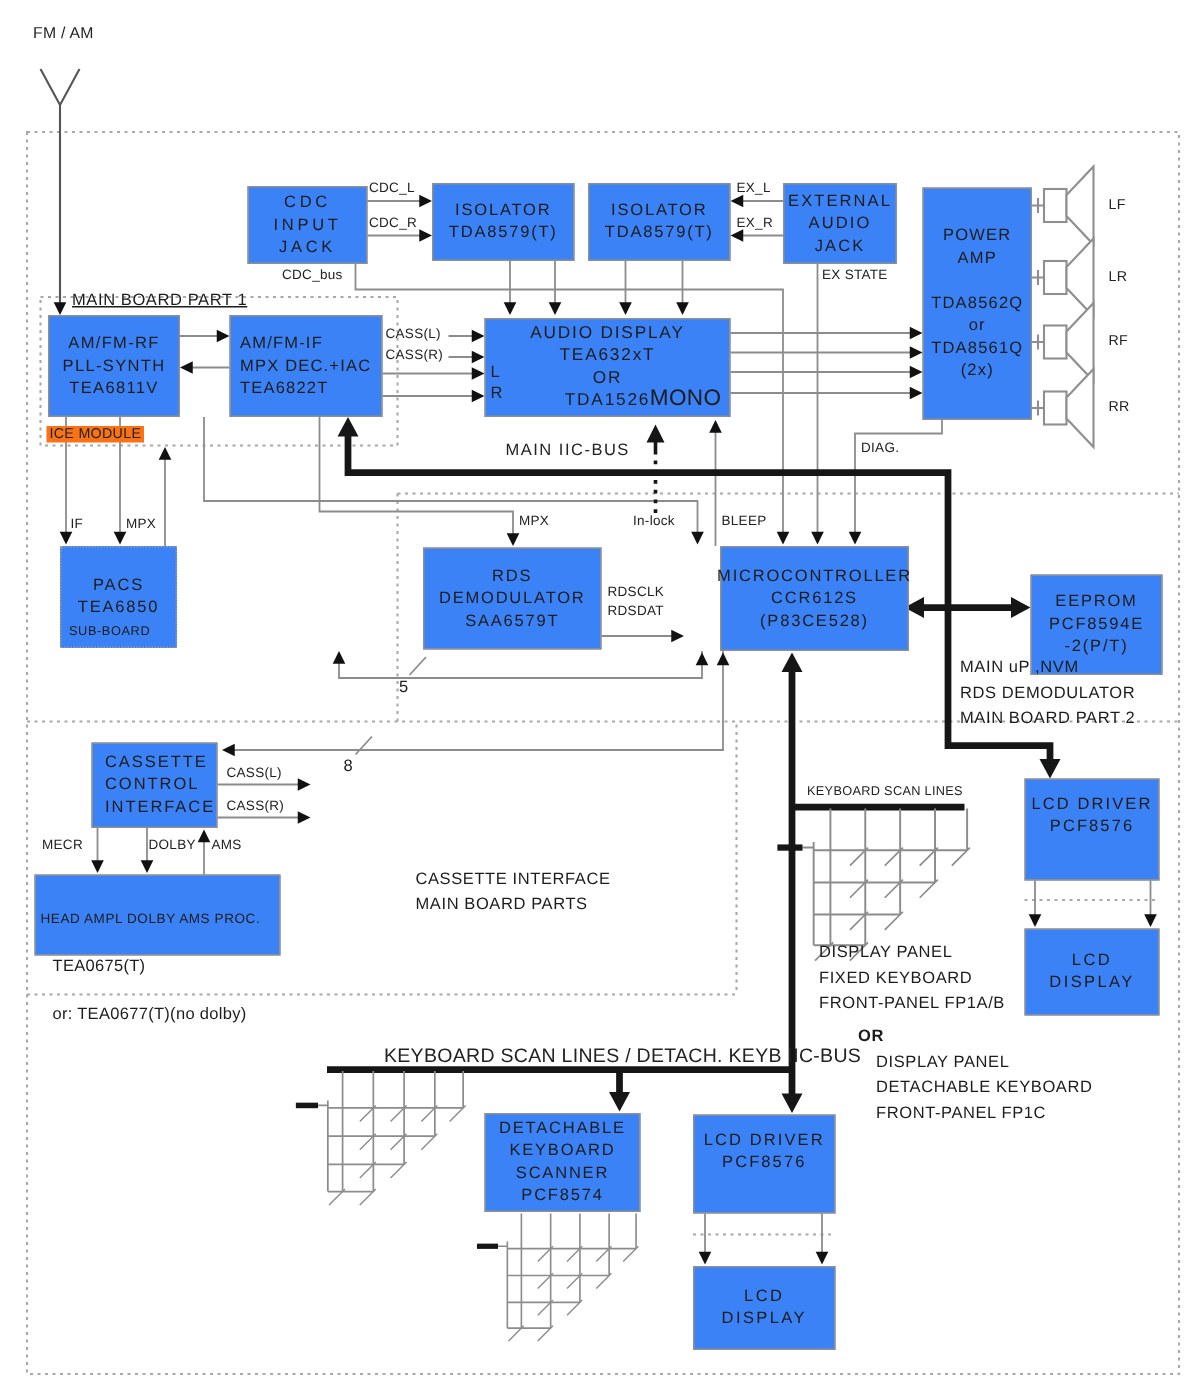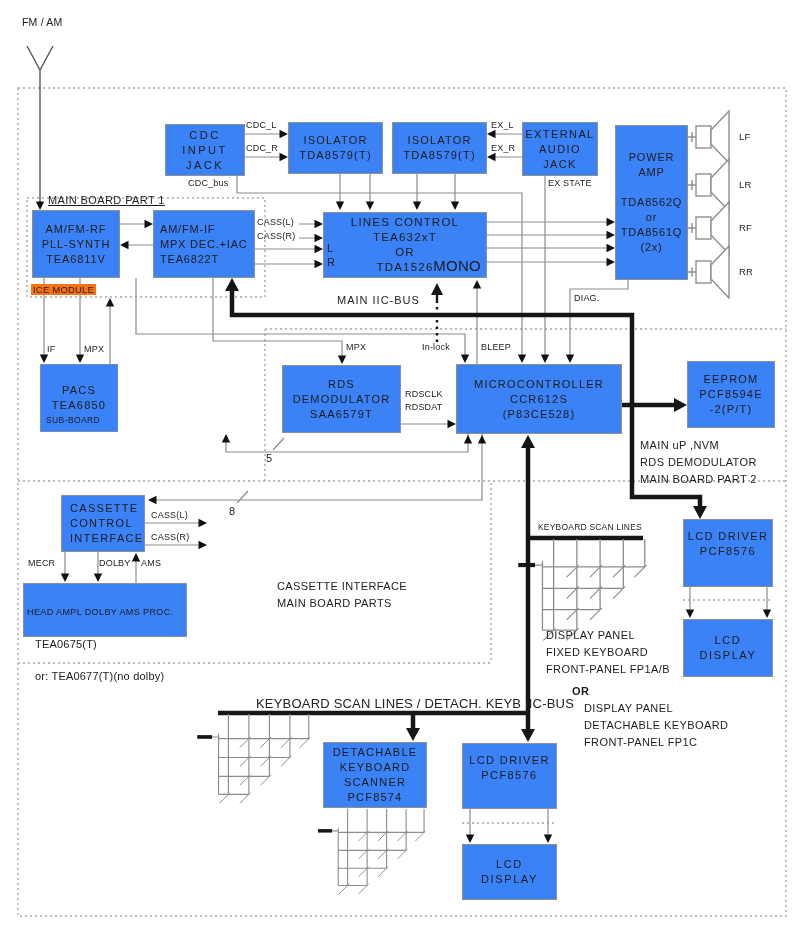--- a/index.html
+++ b/index.html
@@ -205,43 +205,43 @@
 
   <div class="box" style="left:32px;top:210px;width:88px;height:68px;letter-spacing:0.9px;">AM/FM-RF
 PLL-SYNTH
 TEA6811V</div>
 
   <div class="box box--left" style="left:153px;top:210px;width:102px;height:68px;">AM/FM-IF
 MPX DEC.+IAC
 TEA6822T</div>
 
   <div class="box" style="left:323px;top:212px;width:164px;height:66px;font-size:11.5px;">
-    <span>LINES CONTROL
+    <span>AUDIO DISPLAY
 TEA632xT
 OR
 TDA1526</span>
     <span class="monotag">MONO</span>
   </div>
 
   <div class="box box--dotted" style="left:40px;top:364px;width:78px;height:68px;">
     <span>PACS
 TEA6850</span>
     <span class="subtag">SUB-BOARD</span>
   </div>
 
 
   <div class="box" style="left:282px;top:365px;width:119px;height:68px;">RDS
 DEMODULATOR
 SAA6579T</div>
 
-  <div class="box" style="left:456px;top:364px;width:166px;height:70px;">MICROCONTROLLER
+  <div class="box" style="left:480px;top:364px;width:126px;height:70px;">MICROCONTROLLER
 CCR612S
 (P83CE528)</div>
 
-  <div class="box" style="left:687px;top:361px;width:88px;height:67px;">EEPROM
+  <div class="box" style="left:687px;top:383px;width:88px;height:67px;">EEPROM
 PCF8594E
 -2(P/T)</div>
 
   <div class="box box--left" style="left:61px;top:495px;width:84px;height:57px;letter-spacing:1.3px;padding-left:8px;">CASSETTE
 CONTROL
 INTERFACE</div>
 
   <div class="box box--head" style="left:23px;top:583px;width:164px;height:54px;">
     <span class="head-title">HEAD AMPL  DOLBY  AMS PROC.</span>
     <span class="head-line">TEA0675(T)</span>

